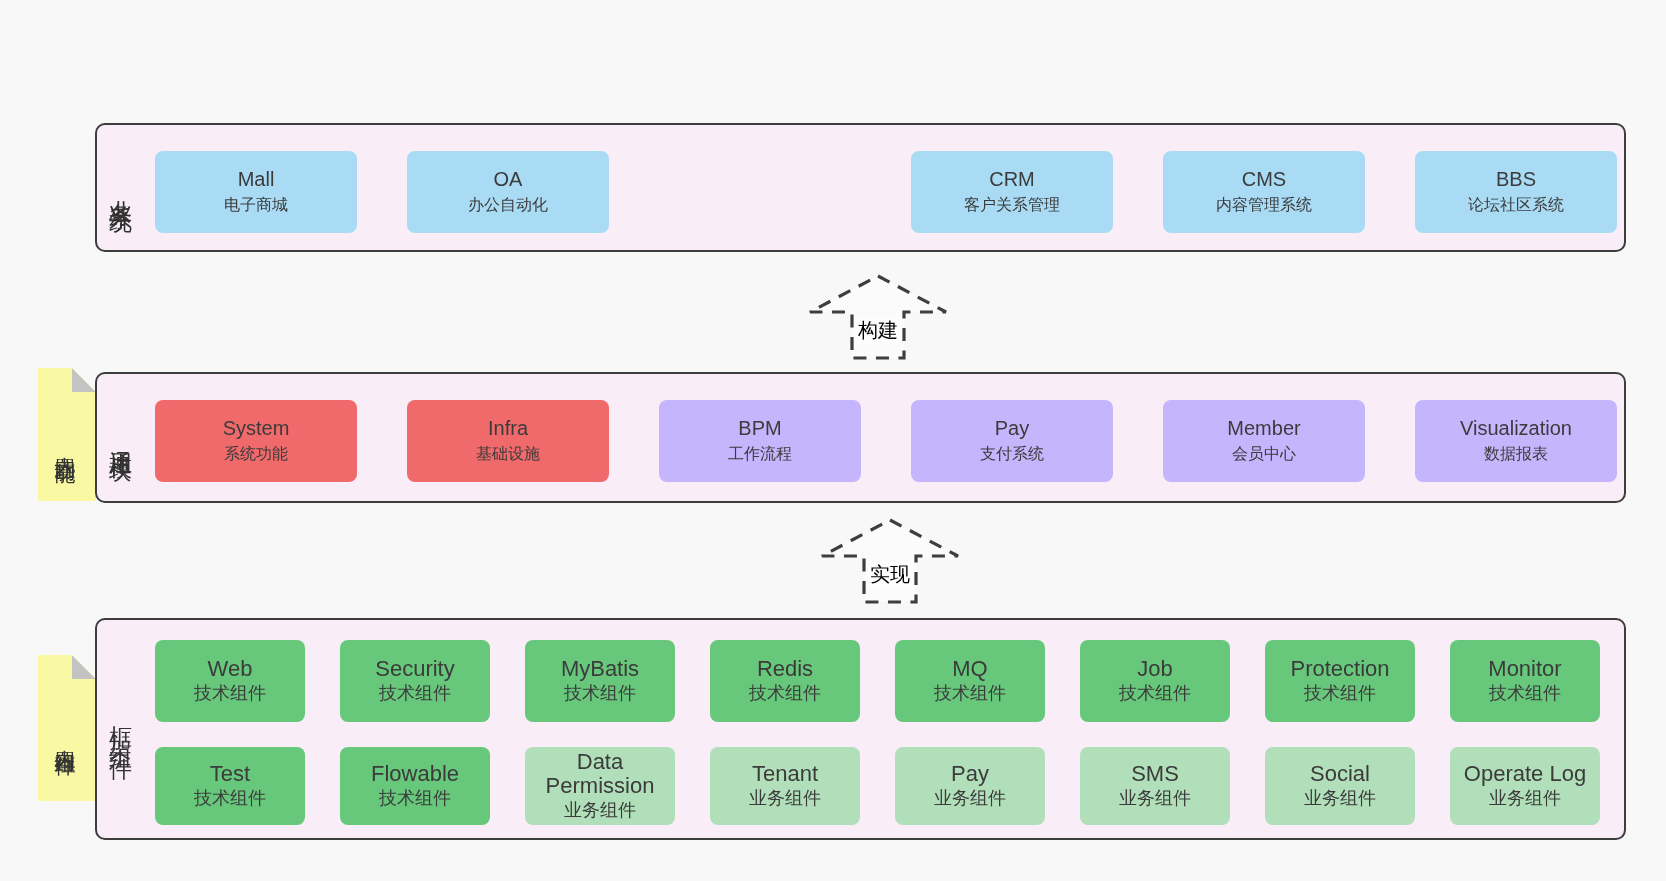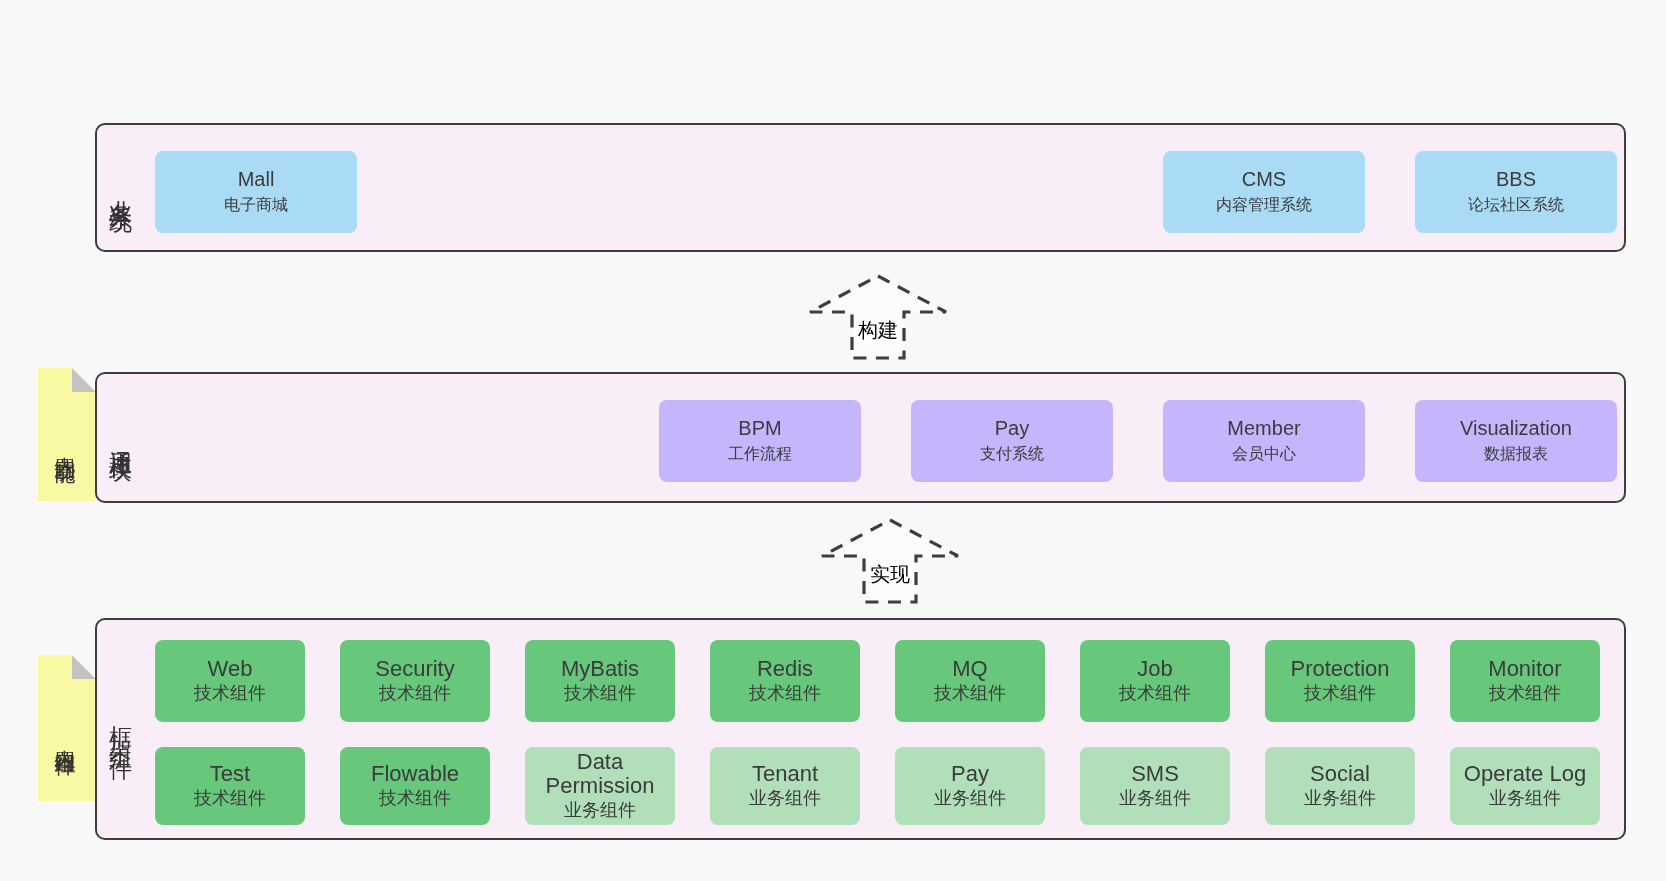--- a/index.html
+++ b/index.html
@@ -74,20 +74,28 @@
 </style>
 </head>
 <body>
 
 <div class="sec sec1">
   <div class="vlabel">业务系统</div>
   <div class="node blue" style="--i:0">
     <span class="en">Mall</span>
     <span class="zh">电子商城</span>
   </div>
+  <div class="node blue" style="--i:1">
+    <span class="en">OA</span>
+    <span class="zh">办公自动化</span>
+  </div>
+  <div class="node blue" style="--i:3">
+    <span class="en">CRM</span>
+    <span class="zh">客户关系管理</span>
+  </div>
   <div class="node blue" style="--i:4">
     <span class="en">CMS</span>
     <span class="zh">内容管理系统</span>
   </div>
   <div class="node blue" style="--i:5">
     <span class="en">BBS</span>
     <span class="zh">论坛社区系统</span>
   </div>
 </div>
 
@@ -98,20 +106,28 @@
   <span class="arrow-label">构建</span>
 </div>
 
 <div class="sticky sticky2">
   <div class="fold"></div>
   <div class="stext">内置功能</div>
 </div>
 
 <div class="sec sec2">
   <div class="vlabel">通用模块</div>
+  <div class="node red" style="--i:0">
+    <span class="en">System</span>
+    <span class="zh">系统功能</span>
+  </div>
+  <div class="node red" style="--i:1">
+    <span class="en">Infra</span>
+    <span class="zh">基础设施</span>
+  </div>
   <div class="node pink" style="--i:2">
     <span class="en">BPM</span>
     <span class="zh">工作流程</span>
   </div>
   <div class="node pink" style="--i:3">
     <span class="en">Pay</span>
     <span class="zh">支付系统</span>
   </div>
   <div class="node pink" style="--i:4">
     <span class="en">Member</span>

